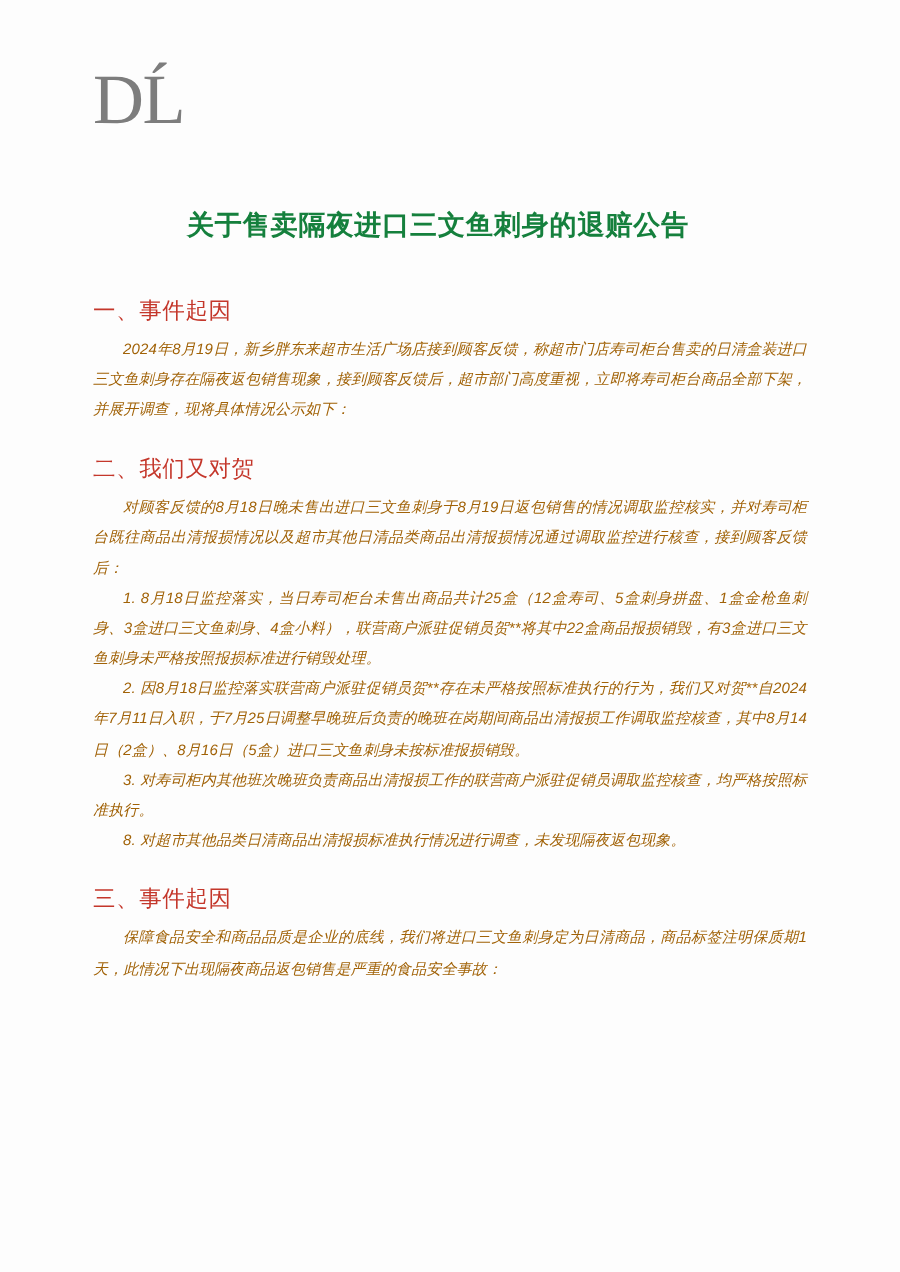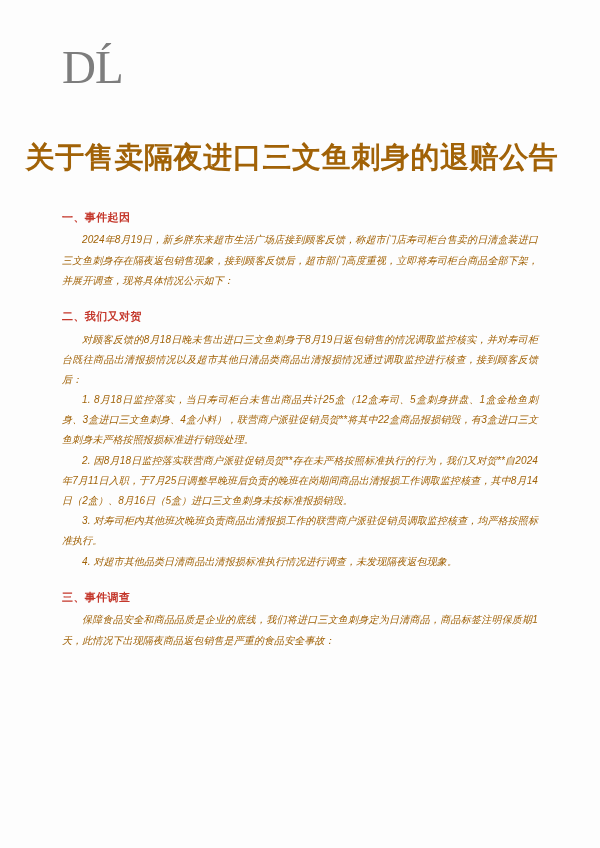--- a/index.html
+++ b/index.html
@@ -40,40 +40,40 @@
     font-weight: 400;
     display: inline-block;
     position: relative;
     white-space: nowrap;
   }
 
   
   .doc-title {
     margin: 36px 16px 0 0;
     text-align: center;
-    font-size: 29px;
+    font-size: 18px;
     font-weight: bold;
-    color: #a16207;
+    color: #15803d;
     letter-spacing: 0.6px;
     line-height: 1.2;
     font-family: "Liberation Sans", "DejaVu Sans", sans-serif;
   }
 
   
   .content {
     margin: 34px 62px 0 62px;
     flex: 1 1 auto;
   }
 
   .section { margin-bottom: 0; }
 
   .section-heading {
     color: #c4372b;
-    font-weight: bold;
-    font-size: 11px;
+    font-weight: normal;
+    font-size: 15px;
     line-height: 1.6;
     margin: 0 0 4px 0;
     letter-spacing: 0.4px;
   }
 
   .para {
     color: #a16207;
     font-size: 10px;
     line-height: 2.02;
     text-align: justify;
@@ -104,26 +104,26 @@
     </div>
 
     <div class="gap-md"></div>
 
     <div class="section">
       <div class="section-heading">二、我们又对贺</div>
       <p class="para">对顾客反馈的8月18日晚未售出进口三文鱼刺身于8月19日返包销售的情况调取监控核实，并对寿司柜台既往商品出清报损情况以及超市其他日清品类商品出清报损情况通过调取监控进行核查，接到顾客反馈后：</p>
       <p class="para">1. 8月18日监控落实，当日寿司柜台未售出商品共计25盒（12盒寿司、5盒刺身拼盘、1盒金枪鱼刺身、3盒进口三文鱼刺身、4盒小料），联营商户派驻促销员贺**将其中22盒商品报损销毁，有3盒进口三文鱼刺身未严格按照报损标准进行销毁处理。</p>
       <p class="para">2. 因8月18日监控落实联营商户派驻促销员贺**存在未严格按照标准执行的行为，我们又对贺**自2024年7月11日入职，于7月25日调整早晚班后负责的晚班在岗期间商品出清报损工作调取监控核查，其中8月14日（2盒）、8月16日（5盒）进口三文鱼刺身未按标准报损销毁。</p>
       <p class="para">3. 对寿司柜内其他班次晚班负责商品出清报损工作的联营商户派驻促销员调取监控核查，均严格按照标准执行。</p>
-      <p class="para">4. 对超市其他品类日清商品出清报损标准执行情况进行调查，未发现隔夜返包现象。</p>
+      <p class="para">8. 对超市其他品类日清商品出清报损标准执行情况进行调查，未发现隔夜返包现象。</p>
     </div>
 
     <div class="gap-md"></div>
 
     <div class="section">
-      <div class="section-heading">三、事件调查</div>
+      <div class="section-heading">三、事件起因</div>
       <p class="para">保障食品安全和商品品质是企业的底线，我们将进口三文鱼刺身定为日清商品，商品标签注明保质期1天，此情况下出现隔夜商品返包销售是严重的食品安全事故：</p>
 
     </div>
 
   </div>
 
 </div>
 
 </body></html>

